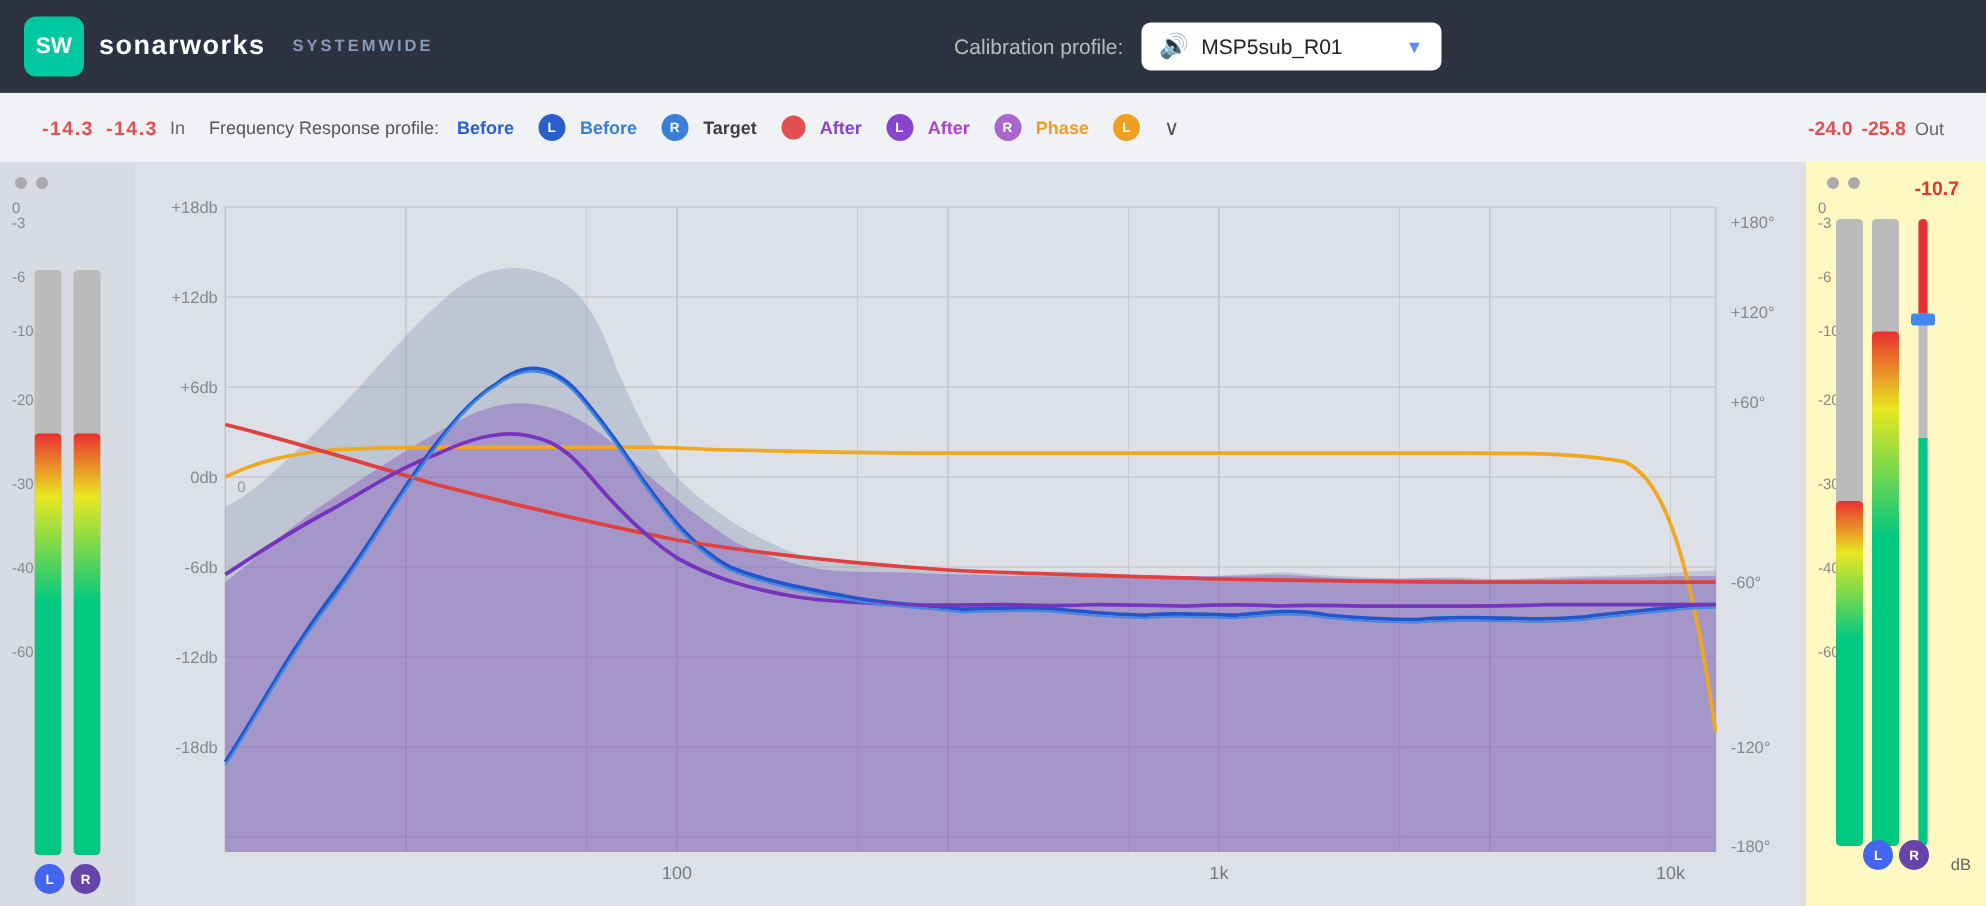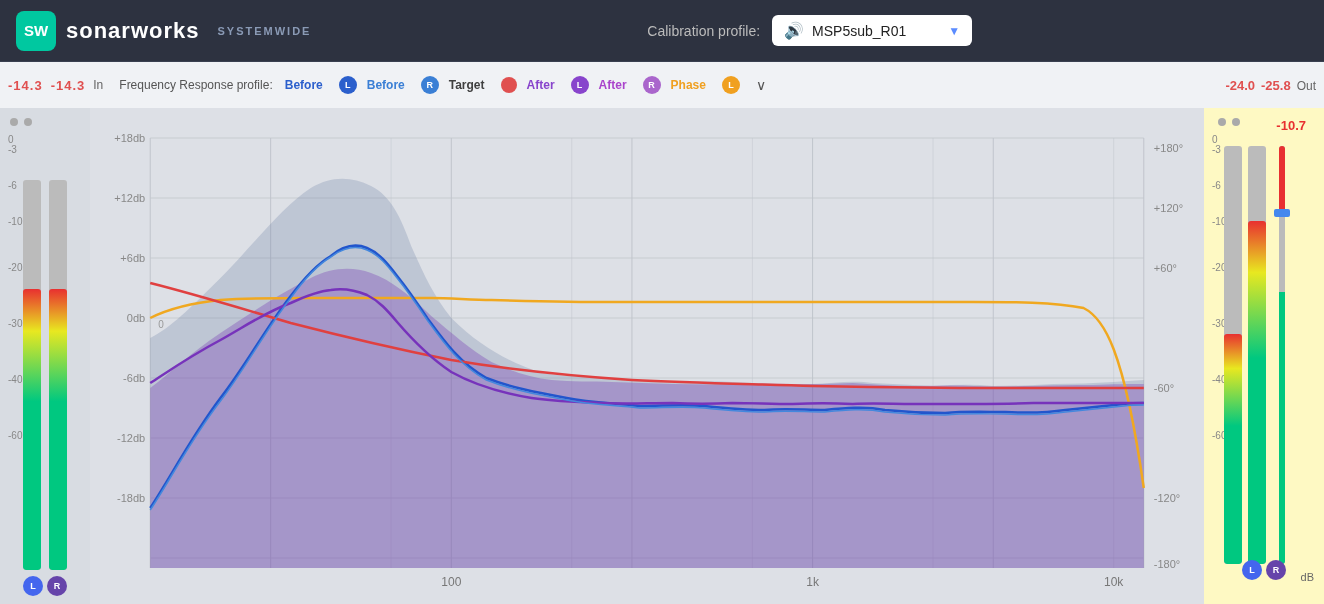--- a/index.html
+++ b/index.html
@@ -33,21 +33,21 @@
       font-size: 15px;
       width: 40px;
       height: 40px;
       border-radius: 8px;
       display: flex;
       align-items: center;
       justify-content: center;
       letter-spacing: 0;
     }
     .logo-text {
-      font-size: 22px;
+      font-size: 18px;
       font-weight: 700;
       color: #fff;
       letter-spacing: 1px;
     }
     .systemwide-label {
       font-size: 11px;
       color: #8a9ab5;
       letter-spacing: 2px;
       margin-left: 8px;
       font-weight: 600;
@@ -87,21 +87,21 @@
     .dropdown-arrow {
       color: #5b8cff;
       font-size: 12px;
     }
 
     
     .toolbar {
       display: flex;
       align-items: center;
       background: #f0f2f5;
-      padding: 0 8px;
+      padding: 0 28px;
       height: 46px;
       gap: 4px;
     }
     .level-display {
       font-size: 13px;
       color: #e05050;
       font-weight: 600;
       letter-spacing: 1px;
       margin-right: 4px;
     }

